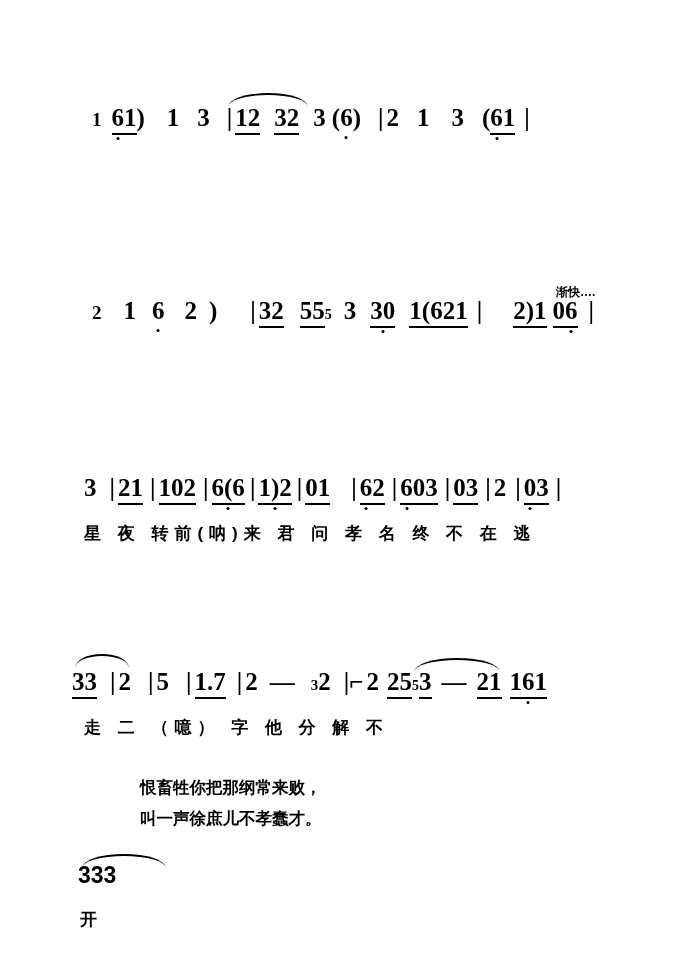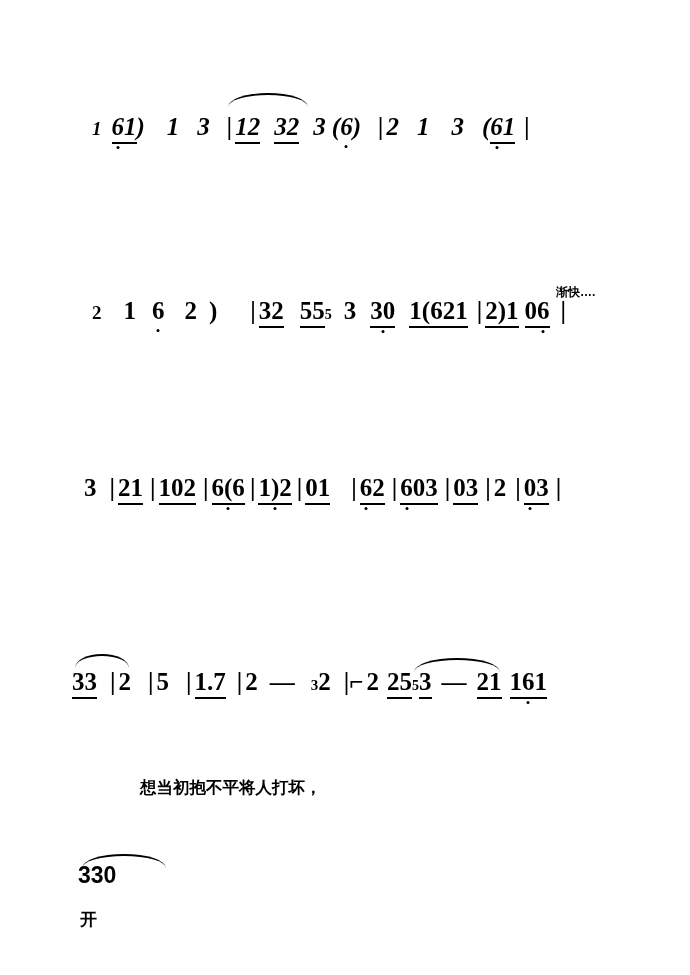--- a/index.html
+++ b/index.html
@@ -158,21 +158,21 @@
   }
 </style>
 </head>
 <body>
 
 <div class="page">
 
   <div class="score">
 
     <div class="staff-line" style="height:92px">
-      <div class="notes" style="left:92px; top:113px; font-size:0;font-style:italic;">
+      <div class="notes" style="left:92px; top:104px; font-size:0;">
         <span style="font-size:19px;" class="n">1</span>
         <span style="display:inline-block;width:10px"></span>
         <span style="font-size:25px;" class="n und1 dotbelow">6</span>
         <span style="font-size:25px;" class="n und1">1</span>
         <span style="font-size:25px;" class="n">)</span>
         <span style="display:inline-block;width:22px"></span>
         <span style="font-size:25px;" class="n">1</span>
         <span style="display:inline-block;width:18px"></span>
         <span style="font-size:25px;" class="n">3</span>
         <span style="display:inline-block;width:14px"></span>
@@ -228,21 +228,21 @@
         <span style="display:inline-block;width:12px"></span>
         <span style="font-size:25px;" class="n">3</span>
         <span style="display:inline-block;width:14px"></span>
         <span style="font-size:25px;" class="n und1 dotbelow">30</span>
         <span style="display:inline-block;width:14px"></span>
         <span style="font-size:25px;" class="n und1">1(6</span>
         <span style="font-size:25px;" class="n und1">2</span>
         <span style="font-size:25px;" class="n und1">1</span>
         <span style="display:inline-block;width:6px"></span>
         <span style="font-size:25px;" class="bar">|</span>
-        <span style="font-size:25px;" class="n und1">2)1</span>
+        <span style="font-size:25px;margin-left:28px;" class="n und1">2)1</span>
         <span style="display:inline-block;width:6px"></span>
         <span style="font-size:25px;" class="n und1">0</span>
         <span style="font-size:25px;" class="n und1 dotbelow">6</span>
         <span style="display:inline-block;width:8px"></span>
         <span style="font-size:25px;" class="bar">|</span>
       </div>
 
     </div>
 
     <div class="staff-line" style="height:92px">
@@ -283,20 +283,21 @@
         <span style="display:inline-block;width:4px"></span>
         <span style="font-size:25px;" class="bar">|</span>
         <span style="font-size:25px;" class="n">2</span>
         <span style="display:inline-block;width:6px"></span>
         <span style="font-size:25px;" class="bar">|</span>
         <span style="font-size:25px;" class="n und1 dotbelow">0</span>
         <span style="font-size:25px;" class="n und1">3</span>
         <span style="display:inline-block;width:4px"></span>
         <span style="font-size:25px;" class="bar">|</span>
       </div>
+      <div class="lyrics" style="left:84px; top:338px; letter-spacing:6px;">星 夜  转前(呐)来   君  问 孝  名    终 不 在  逃</div>
 
     </div>
 
     <div class="staff-line" style="height:92px">
       <div class="notes" style="left:72px; top:392px; font-size:0;">
         <span style="font-size:25px;" class="n und1">3</span>
         <span style="font-size:25px;" class="n und1">3</span>
         <span style="display:inline-block;width:10px"></span>
         <span style="font-size:25px;" class="bar">|</span>
         <span style="font-size:25px;" class="n">2</span>
@@ -327,33 +328,35 @@
         <span style="display:inline-block;width:10px"></span>
         <span style="font-size:25px;" class="n und1">2</span>
         <span style="font-size:25px;" class="n und1">1</span>
         <span style="display:inline-block;width:8px"></span>
         <span style="font-size:25px;" class="n und1">1</span>
         <span style="font-size:25px;" class="n und1 dotbelow">6</span>
         <span style="font-size:25px;" class="n und1">1</span>
       </div>
       <div class="slur" style="left:75px; top:378px; width:54px;"></div>
       <div class="slur" style="left:414px; top:382px; width:86px;"></div>
+      <div class="lyrics" style="left:84px; top:440px; letter-spacing:6px;">走 二 （噫）  字          他  分 解      不</div>
 
     </div>
 
     <div class="staff-line" style="height:92px">
       <div class="slur" style="left:82px; top:486px; width:84px;"></div>
       <div class="lyrics" style="left:80px; top:540px;">开</div>
 
     </div>
 
   </div>
 
 
   <div class="verse">
-    <p>想当初抱不平将人打坏，</p>
+    <p>恨畜牲你把那纲常来败，</p>
+    <p>叫一声徐庶儿不孝蠢才。</p>
   </div>
 
-  <div class="page-number">330</div>
+  <div class="page-number">333</div>
 
 
 
 </div>
 
 </body></html>

